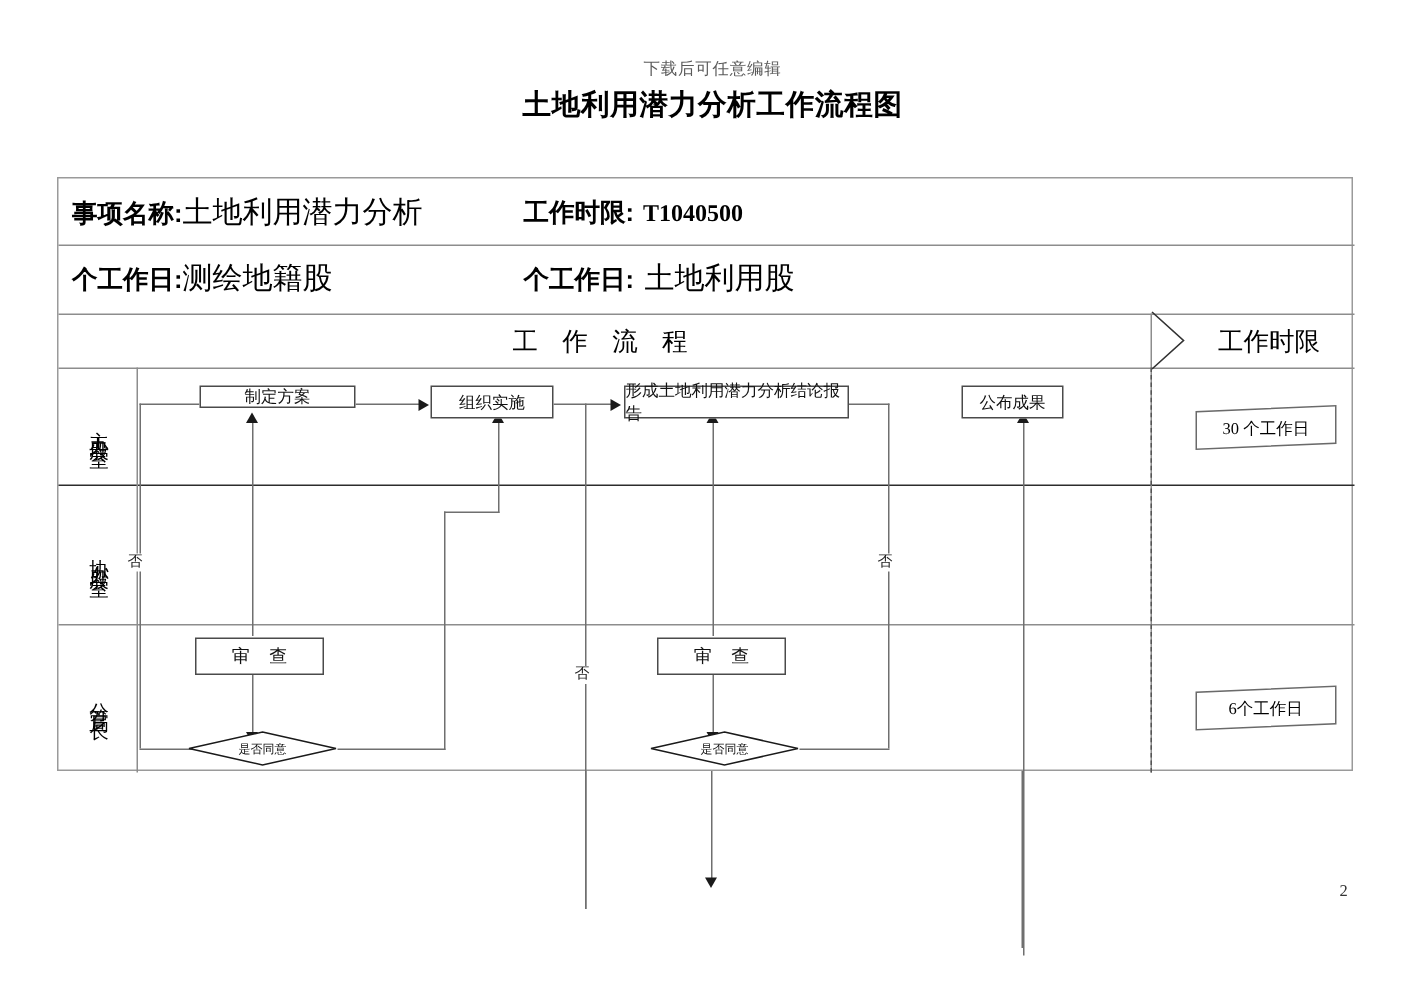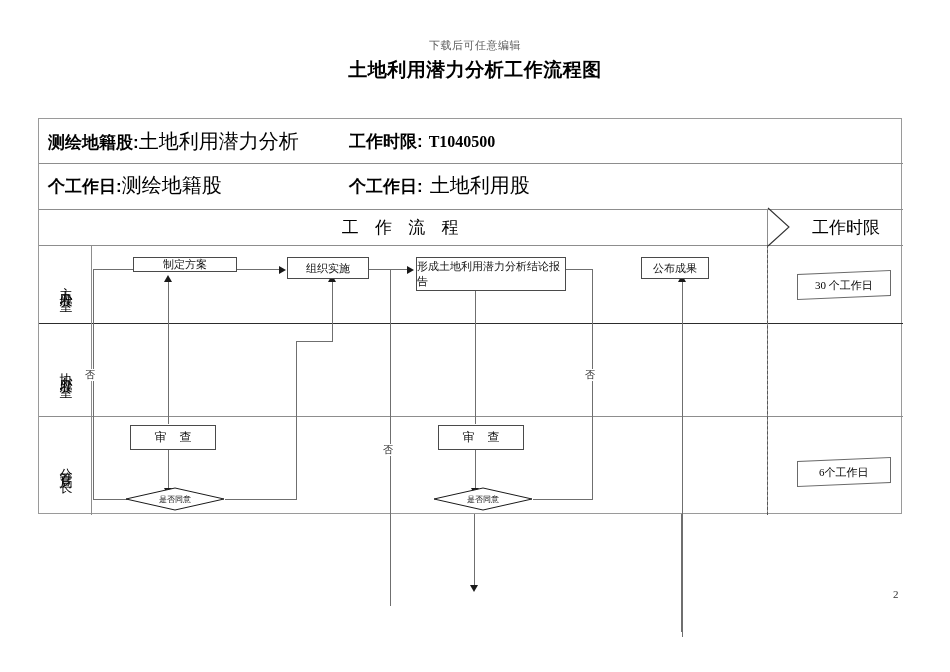--- a/index.html
+++ b/index.html
@@ -266,21 +266,21 @@
     <div class="hline" style="top:90px;"></div>
     <div class="hline" style="top:126px;"></div>
     <div class="hline strong" style="top:204px;"></div>
     <div class="hline" style="top:297px;"></div>
 
     <div class="vline" style="left:52px;top:126px;height:270px;"></div>
     <div class="vline" style="left:728px;top:90px;height:306px;"></div>
 
     <div class="info-row" style="top:0;">
       <div class="info-col-a">
-        <span class="info-label">测绘地籍股:</span>
+        <span class="info-label">事项名称:</span>
         <span class="info-value">土地利用潜力分析</span>
       </div>
       <div class="info-col-b">
         <span class="info-label">工作时限:</span>
         <span class="code-value">T1040500</span>
       </div>
     </div>
 
     <div class="info-row" style="top:44px;">
       <div class="info-col-a">
@@ -348,21 +348,21 @@
     <div class="conn-h" style="left:494px;top:380px;width:60px;"></div>
     <div class="edge-label" style="left:546px;top:250px;">否</div>
 
     <div class="conn-v" style="left:643px;top:158px;height:360px;"></div>
     <div class="arrow-up" style="left:639px;top:156px;"></div>
 
     <div class="node n-sm" style="left:94px;top:138px;width:104px;height:15px;">制定方案</div>
 
     <div class="node n-sm" style="left:248px;top:138px;width:82px;height:22px;">组织实施</div>
 
-    <div class="node n-sm" style="left:377px;top:138px;width:150px;height:34px;">形成土地利用潜力分析结论报告</div>
+    <div class="node n-sm" style="left:377px;top:138px;width:150px;height:22px;">形成土地利用潜力分析结论报告</div>
 
     <div class="node n-sm" style="left:602px;top:138px;width:68px;height:22px;">公布成果</div>
 
     <div class="node n-spaced" style="left:91px;top:306px;width:86px;height:25px;">审  查</div>
 
     <div class="node n-spaced" style="left:399px;top:306px;width:86px;height:25px;">审  查</div>
 
     <div class="diamond-wrap" style="left:86px;top:368px;width:100px;height:24px;">
       <svg width="100" height="24" viewBox="0 0 100 24">
         <polygon points="50,1 99,12 50,23 1,12" fill="#fff" stroke="#1a1a1a" stroke-width="1"></polygon>

